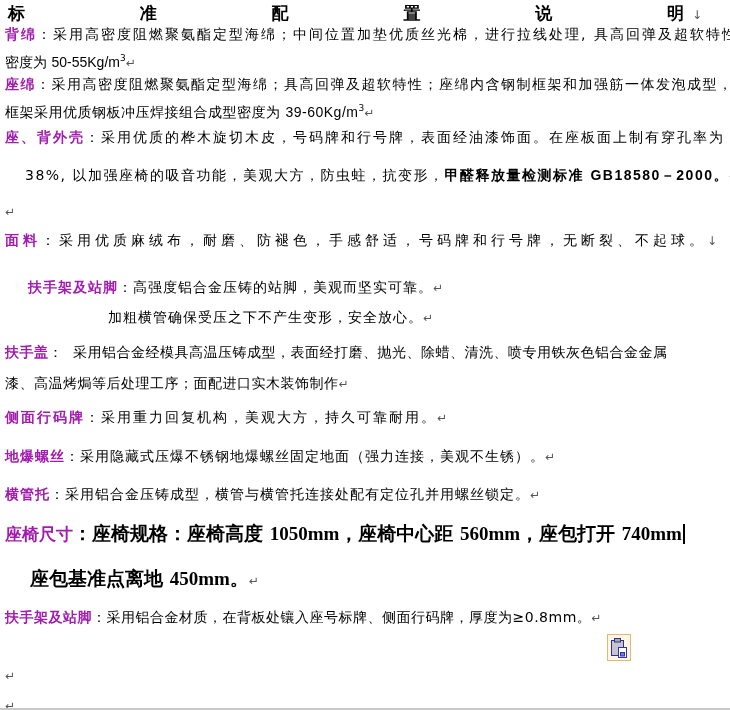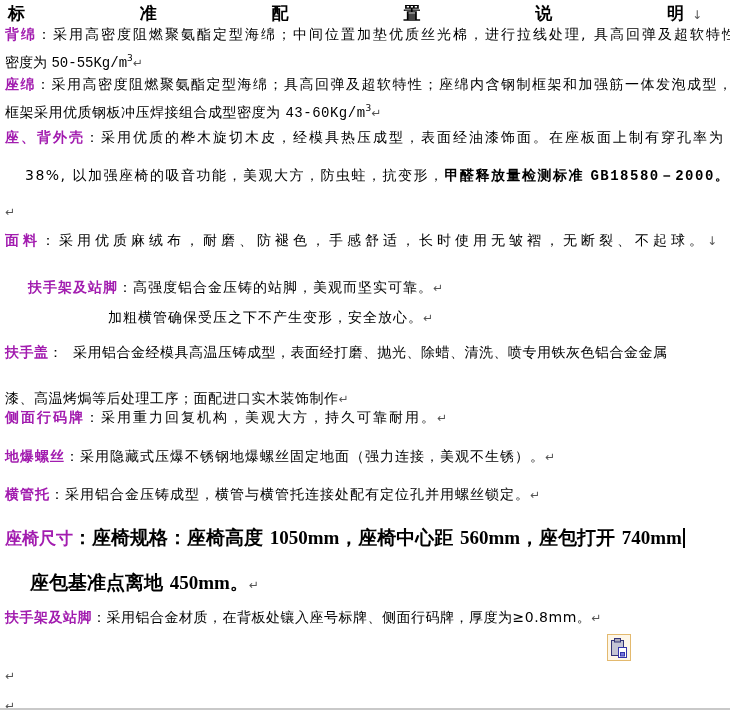--- a/index.html
+++ b/index.html
@@ -7,23 +7,23 @@
     width:730px;height:710px;position:relative;overflow:hidden;
     background:#ffffff;color:#000;
     font-family:"DejaVu Sans","Liberation Sans",sans-serif;
   }
   .page{position:absolute;inset:0;background:#fff;}
   .line{position:absolute;white-space:pre;font-size:14px;line-height:19px;}
   .h{color:#a21caf;font-weight:bold;}
   .b{font-weight:bold;margin-top:22px;}
   .mark{color:#555;font-size:12px;font-weight:normal;letter-spacing:0;}
   .sup{font-size:9px;vertical-align:super;letter-spacing:0;}
-  .serif{font-family:Liberation Mono, monospace;}
+  .serif{font-family:Liberation Sans, sans-serif;}
   .num{font-family:"Liberation Serif",serif;font-weight:bold;}
-  .big{font-size:19px;line-height:33px;}
+  .big{font-size:19px;line-height:24px;}
   .bigh{font-size:17px;}
   .title{
     position:absolute;left:8px;top:2px;width:676px;
     display:flex;justify-content:space-between;
     font-size:17px;font-weight:bold;
   }
   .title-mark{position:absolute;left:692px;top:5px;}
   .cursor{display:inline-block;width:2px;height:20px;background:#000;vertical-align:-4px;margin-left:1px;}
   .paste-btn{
     position:absolute;left:607px;top:634px;width:24px;height:27px;
@@ -45,34 +45,34 @@
     <span>置</span>
     <span>说</span>
     <span>明</span>
   </div>
   <div class="line title-mark"><span class="mark">↓</span></div>
 
   <div class="line" style="top:25px;left:5px;letter-spacing:2px"><span class="h">背绵</span><span>：采用高密度阻燃聚氨酯定型海绵；中间位置加垫优质丝光棉，进行拉线处理, 具高回弹及超软特性；</span></div>
   <div class="line" style="top:49px;left:5px"><span>密度为 </span><span class="serif">50-55Kg/m</span><span class="sup">3</span><span class="mark">↵</span></div>
 
   <div class="line" style="top:75px;left:5px;letter-spacing:1.5px"><span class="h">座绵</span><span>：采用高密度阻燃聚氨酯定型海绵；具高回弹及超软特性；座绵内含钢制框架和加强筋一体发泡成型，</span></div>
-  <div class="line" style="top:99px;left:5px;letter-spacing:0.5px"><span>框架采用优质钢板冲压焊接组合成型密度为 </span><span class="serif">43-60Kg/m</span><span class="sup">3</span><span class="mark">↵</span></div>
+  <div class="line" style="top:99px;left:5px;letter-spacing:0.5px"><span>框架采用优质钢板冲压焊接组合成型密度为 </span><span class="serif">39-60Kg/m</span><span class="sup">3</span><span class="mark">↵</span></div>
 
-  <div class="line" style="top:128px;left:5px;letter-spacing:2px"><span class="h">座、背外壳</span><span>：采用优质的桦木旋切木皮，经模具热压成型，表面经油漆饰面。在座板面上制有穿孔率为</span></div>
+  <div class="line" style="top:128px;left:5px;letter-spacing:2px"><span class="h">座、背外壳</span><span>：采用优质的桦木旋切木皮，号码牌和行号牌，表面经油漆饰面。在座板面上制有穿孔率为</span></div>
   <div class="line" style="top:166px;left:25px;letter-spacing:1.5px"><span>38%, 以加强座椅的吸音功能，美观大方，防虫蛀，抗变形，</span><span class="b">甲醛释放量检测标准 </span><span class="b serif">GB18580－2000。</span><span class="mark">↵</span></div>
 
   <div class="line" style="top:202px;left:5px"><span class="mark">↵</span></div>
 
-  <div class="line" style="top:231px;left:5px;letter-spacing:4px"><span class="h">面料</span><span>：采用优质麻绒布，耐磨、防褪色，手感舒适，长时使用无皱褶，无断裂、不起球。</span><span class="mark">↓</span></div>
+  <div class="line" style="top:231px;left:5px;letter-spacing:4px"><span class="h">面料</span><span>：采用优质麻绒布，耐磨、防褪色，手感舒适，号码牌和行号牌，无断裂、不起球。</span><span class="mark">↓</span></div>
 
   <div class="line" style="top:278px;left:28px;letter-spacing:1px"><span class="h">扶手架及站脚</span><span>：高强度铝合金压铸的站脚，美观而坚实可靠。</span><span class="mark">↵</span></div>
   <div class="line" style="top:308px;left:108px;letter-spacing:1px"><span>加粗横管确保受压之下不产生变形，安全放心。</span><span class="mark">↵</span></div>
 
   <div class="line" style="top:343px;left:5px;letter-spacing:0.5px"><span class="h">扶手盖</span><span>：  采用铝合金经模具高温压铸成型，表面经打磨、抛光、除蜡、清洗、喷专用铁灰色铝合金金属</span></div>
-  <div class="line" style="top:389px;left:5px;letter-spacing:0.5px"><span>漆、高温烤焗等后处理工序；面配进口实木装饰制作</span><span class="mark">↵</span></div>
+  <div class="line" style="top:374px;left:5px;letter-spacing:0.5px"><span>漆、高温烤焗等后处理工序；面配进口实木装饰制作</span><span class="mark">↵</span></div>
 
   <div class="line" style="top:408px;left:5px;letter-spacing:2px"><span class="h">侧面行码牌</span><span>：采用重力回复机构，美观大方，持久可靠耐用。</span><span class="mark">↵</span></div>
 
   <div class="line" style="top:447px;left:5px;letter-spacing:1px"><span class="h">地爆螺丝</span><span>：采用隐藏式压爆不锈钢地爆螺丝固定地面（强力连接，美观不生锈）。</span><span class="mark">↵</span></div>
 
   <div class="line" style="top:485px;left:5px;letter-spacing:1px"><span class="h">横管托</span><span>：采用铝合金压铸成型，横管与横管托连接处配有定位孔并用螺丝锁定。</span><span class="mark">↵</span></div>
 
   <div class="line big" style="top:521px;left:5px"><span class="h bigh">座椅尺寸</span><span class="b">：座椅规格：</span><span class="b">座椅高度 </span><span class="num">1050mm</span><span class="b">，座椅中心距 </span><span class="num">560mm</span><span class="b">，座包打开 </span><span class="num">740mm</span><span class="cursor"></span></div>
   <div class="line big" style="top:566px;left:30px"><span class="b">座包基准点离地 </span><span class="num">450mm</span><span class="b">。</span><span class="mark">↵</span></div>
 

